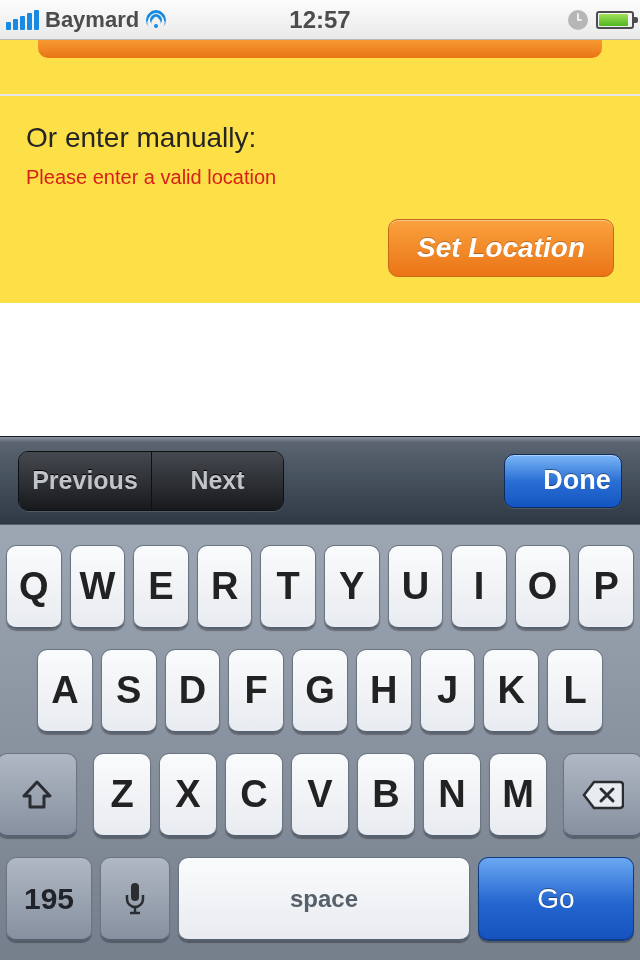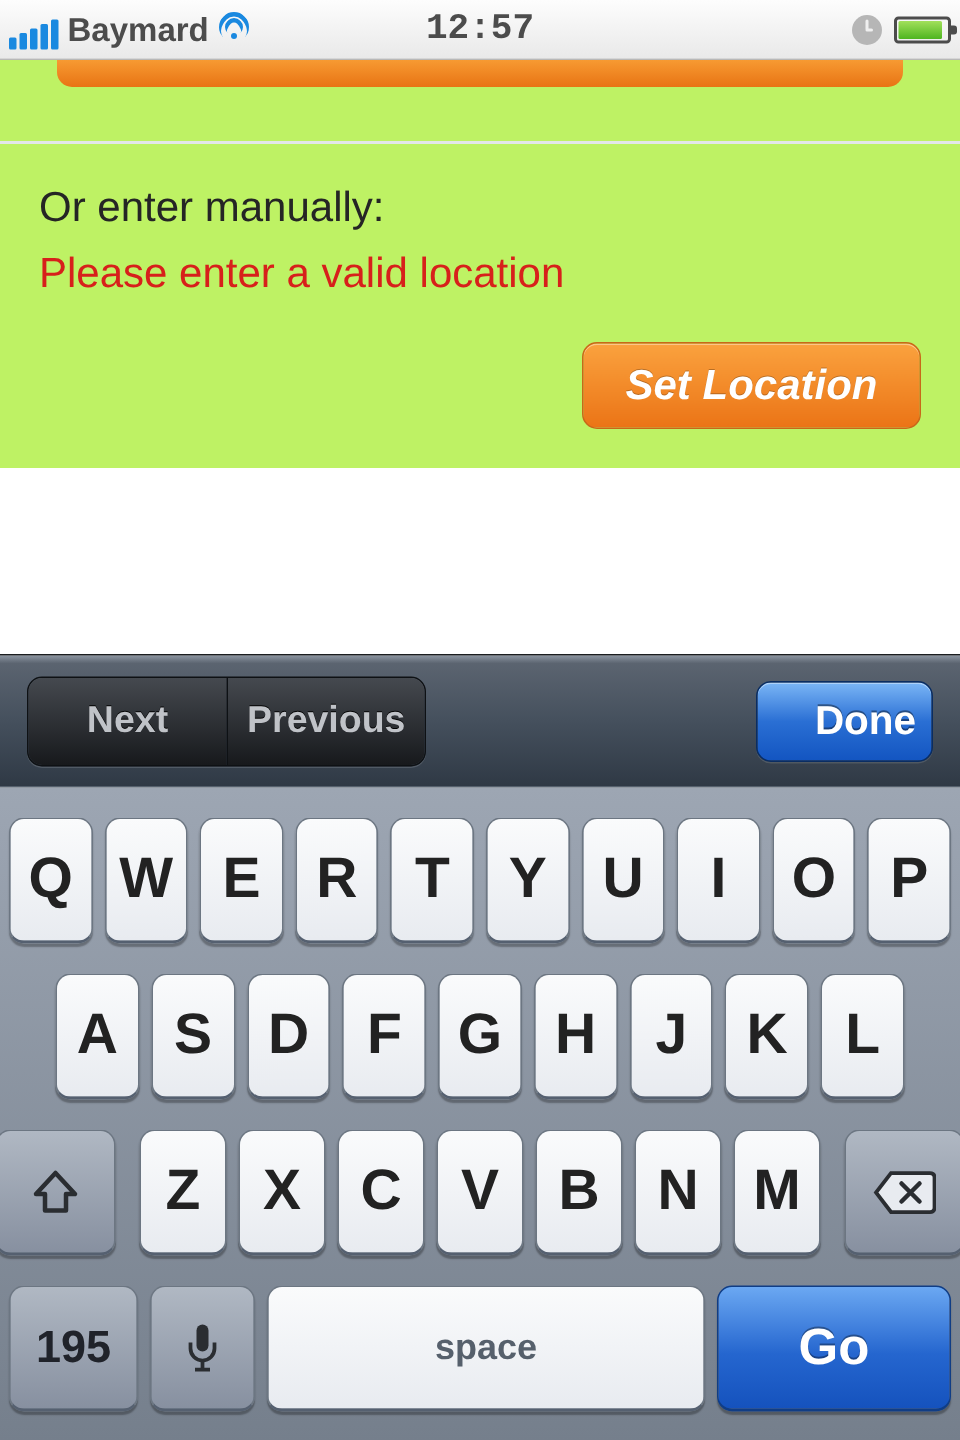--- a/index.html
+++ b/index.html
@@ -16,42 +16,42 @@
       height: 40px;
       width: 100%;
       background: linear-gradient(#fdfdfd, #e9e9e9);
       border-bottom: 1px solid #b8b8b8;
       display: flex;
       align-items: center;
       padding: 0 6px;
       color: #4c4c4c;
       font-weight: 700;
     }
-    .sb-left { display:flex; gap:6px; flex:1;}
-    .sb-center{ flex:1; text-align:center; font-size:24px; font-weight:700;font-family:Liberation Mono, monospace;}
+    .sb-left { display:flex; align-items:center; gap:6px; flex:1;}
+    .sb-center{ flex:1; text-align:center; font-size:24px; font-weight:700;}
     .sb-right{ flex:1; display:flex; justify-content:flex-end; align-items:center; gap:8px;}
     .signal-bars{display:flex; align-items:flex-end; gap:2px;}
     .signal-bars span{display:block; width:5px; background:#1a89e0; border-radius:1px;}
     .wifi-icon{ width:22px; height:22px; position:relative;}
     .wifi-arc{position:absolute; border:3px solid #1a89e0; border-bottom:none; border-left:none; transform:rotate(-45deg); border-radius:50%;}
     .wifi-dot{position:absolute; width:4px;height:4px;background:#1a89e0;border-radius:50%; bottom:3px; left:9px;}
     .clock-icon{width:20px;height:20px;border-radius:50%; background:#b6b6b6; position:relative;}
     .clock-icon:before,.clock-icon:after{content:"";position:absolute;background:#efefef;border-radius:2px;}
     .clock-icon:before{width:2px;height:7px;left:9px;top:3px;}
     .clock-icon:after{width:5px;height:2px;left:9px;top:9px;}
     .battery{width:38px;height:18px;border:2px solid #4c4c4c;border-radius:3px;position:relative;}
     .battery:after{content:"";position:absolute;right:-6px;top:4px;width:4px;height:6px;background:#4c4c4c;border-radius:0 2px 2px 0;}
     .battery-fill{position:absolute;left:1px;top:1px;bottom:1px;width:85%;background:linear-gradient(#a2e05a,#4eb520);border-radius:1px;}
 
     
-    .page{background:#bef264;}
+    .page{background:#fde047;}
     .orange-strip{margin:0 38px; height:18px; background:linear-gradient(#f79a32,#e87414); border-radius:0 0 10px 10px;}
     .section{padding:26px; border-top:2px solid #e3e7e9; margin-top:36px;}
     .lbl{color:#252525;font-size:28px;margin-bottom:12px;}
-    .err{color:#d7201b;font-size:28px;margin-bottom:30px;}
+    .err{color:#d7201b;font-size:20px;margin-bottom:30px;}
     .field{
       width:100%; height:54px; padding:0 14px;
       border:1px solid #adb4ba; border-radius:12px;
       background:linear-gradient(#f5f5f5 0%,#ffffff 20%);
       font-size:28px; color:#222;
     }
     .btn-wrap{display:flex; justify-content:flex-end; margin-top:24px;}
     .btn{
       padding:0 28px; height:58px;
       background:linear-gradient(#faa23e,#eb7416);
@@ -111,21 +111,21 @@
       background:linear-gradient(#b0b8c3,#8790a0);
       color:#2b2e33;
     }
     .key.space{flex:1; color:#56606c; font-size:24px; font-weight:600;}
     .key.num{flex:0 0 86px; background:linear-gradient(#b0b8c3,#8790a0); color:#20232a; font-size:30px;}
     .key.mic{flex:0 0 70px; background:linear-gradient(#b0b8c3,#8790a0);}
     .key.go{
       flex:0 0 156px;
       background:linear-gradient(#6ba8f2,#2566cf 55%,#1552bd);
       border-color:#103d85;
-      color:#fff;font-size:34px;font-weight:700;
+      color:#fff;font-size:28px;font-weight:400;
       text-shadow:0 -1px 0 rgba(0,0,0,.35);
     }
     .row3{padding:0 2px;}
     .row3 .std{flex:0 0 58px;}
     .row3 .gap{width:12px;}
     svg{display:block;}
     .carrier{font-size:22px;}
   </style>
 </head>
 <body>
@@ -162,22 +162,22 @@
     <div class="lbl">Or enter manually:</div>
     <div class="err">Please enter a valid location</div>
     <div class="btn-wrap">
       <button class="btn">Set Location</button>
     </div>
   </div>
 </div>
 
 <div class="assist">
   <div class="seg">
+    <button>Previous</button>
     <button>Next</button>
-    <button>Previous</button>
   </div>
   <div class="spacer"></div>
   <button class="done-btn">Done</button>
 </div>
 
 <div class="kbd">
   <div class="krow" id="krow1">
       <div class="key std">Q</div>
       <div class="key std">W</div>
       <div class="key std">E</div>

